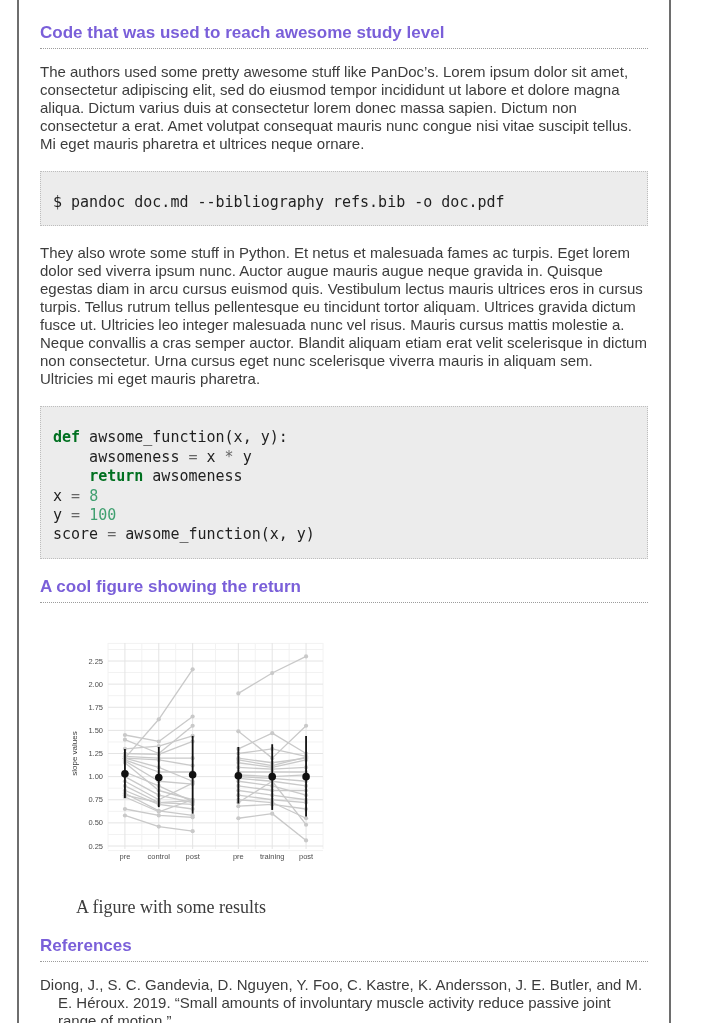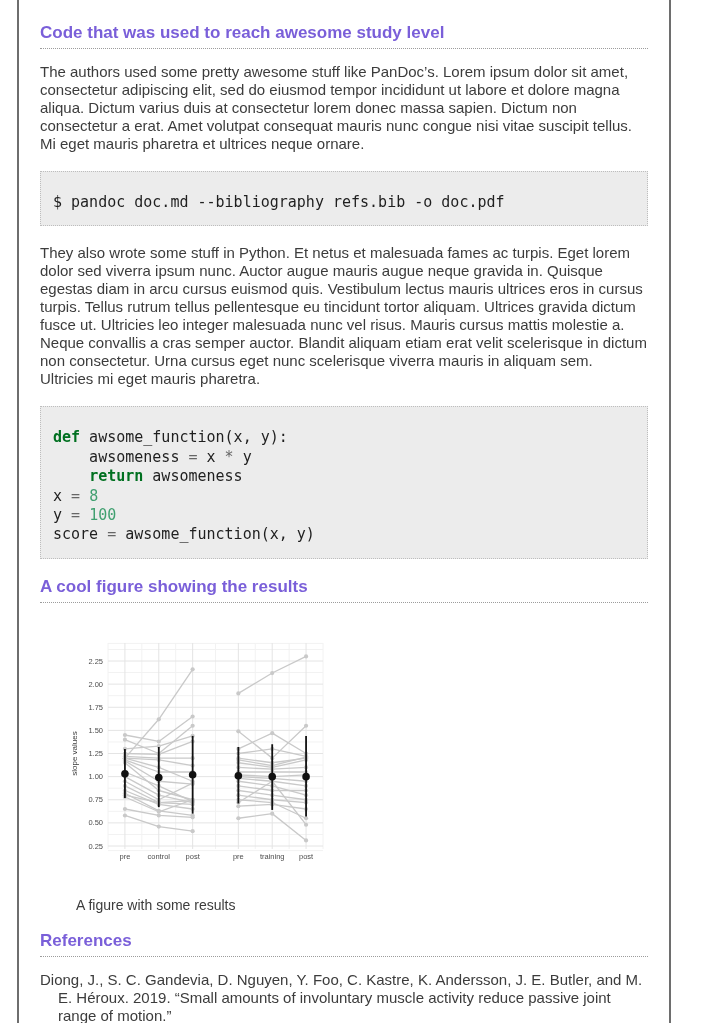--- a/index.html
+++ b/index.html
@@ -30,40 +30,40 @@
     background:var(--code-bg);
     border:1px dotted var(--code-border);
     padding:21px 12px 13px 12px;margin:18px 0;
     font-family:"DejaVu Sans Mono","Liberation Mono",monospace;
     font-size:15px;line-height:19.4px;color:#1f1f1f;
     white-space:pre;overflow:hidden;
   }
   pre code{font-family:inherit;}
   figure{margin:34px 0 0 0;padding:0;}
   .chart-holder{margin-left:28px;}
-  figcaption{font-size:14px;color:var(--text);margin:16px 0 0 36px;}
+  figcaption{font-size:18px;color:var(--text);margin:16px 0 0 36px;font-family:Liberation Serif, serif;}
   .ref{padding-left:18px;text-indent:-18px;margin:14px 0 0 0;}
   svg text{font-family:"Liberation Sans","DejaVu Sans",sans-serif;}
 </style>
 </head>
 <body>
 
 <div class="page">
 
   <h2>Code that was used to reach awesome study level</h2>
 
   <p>The authors used some pretty awesome stuff like PanDoc’s. Lorem ipsum dolor sit amet, consectetur adipiscing elit, sed do eiusmod tempor incididunt ut labore et dolore magna aliqua. Dictum varius duis at consectetur lorem donec massa sapien. Dictum non consectetur a erat. Amet volutpat consequat mauris nunc congue nisi vitae suscipit tellus. Mi eget mauris pharetra et ultrices neque ornare.</p>
 
   <pre><code>$ pandoc doc.md --bibliography refs.bib -o doc.pdf</code></pre>
 
   <p>They also wrote some stuff in Python. Et netus et malesuada fames ac turpis. Eget lorem dolor sed viverra ipsum nunc. Auctor augue mauris augue neque gravida in. Quisque egestas diam in arcu cursus euismod quis. Vestibulum lectus mauris ultrices eros in cursus turpis. Tellus rutrum tellus pellentesque eu tincidunt tortor aliquam. Ultrices gravida dictum fusce ut. Ultricies leo integer malesuada nunc vel risus. Mauris cursus mattis molestie a. Neque convallis a cras semper auctor. Blandit aliquam etiam erat velit scelerisque in dictum non consectetur. Urna cursus eget nunc scelerisque viverra mauris in aliquam sem. Ultricies mi eget mauris pharetra.</p>
 
   <pre id="python-code"><div><span style="color: rgb(0, 112, 32); font-weight: bold;">def</span><span style="color: rgb(31, 31, 31);"> awsome_function(x, y):</span></div><div><span style="color: rgb(31, 31, 31);">    awsomeness </span><span style="color: rgb(102, 102, 102);">=</span><span style="color: rgb(31, 31, 31);"> x </span><span style="color: rgb(102, 102, 102);">*</span><span style="color: rgb(31, 31, 31);"> y</span></div><div><span style="color: rgb(31, 31, 31);">    </span><span style="color: rgb(0, 112, 32); font-weight: bold;">return</span><span style="color: rgb(31, 31, 31);"> awsomeness</span></div><div><span style="color: rgb(31, 31, 31);">x </span><span style="color: rgb(102, 102, 102);">=</span><span style="color: rgb(31, 31, 31);"> </span><span style="color: rgb(64, 160, 112);">8</span></div><div><span style="color: rgb(31, 31, 31);">y </span><span style="color: rgb(102, 102, 102);">=</span><span style="color: rgb(31, 31, 31);"> </span><span style="color: rgb(64, 160, 112);">100</span></div><div><span style="color: rgb(31, 31, 31);">score </span><span style="color: rgb(102, 102, 102);">=</span><span style="color: rgb(31, 31, 31);"> awsome_function(x, y)</span></div></pre>
 
-  <h2>A cool figure showing the results</h2>
+  <h2>A cool figure showing the return</h2>
 
 
   <figure>
     <div class="chart-holder">
       <svg id="chart" width="290" height="240" viewBox="0 0 290 240">
           <g>
             <line x1="40" y1="197.4375" x2="255" y2="197.4375" stroke="#f2f2f2" stroke-width="1"></line>
             <line x1="40" y1="174.3125" x2="255" y2="174.3125" stroke="#f2f2f2" stroke-width="1"></line>
             <line x1="40" y1="151.1875" x2="255" y2="151.1875" stroke="#f2f2f2" stroke-width="1"></line>
             <line x1="40" y1="128.0625" x2="255" y2="128.0625" stroke="#f2f2f2" stroke-width="1"></line>

